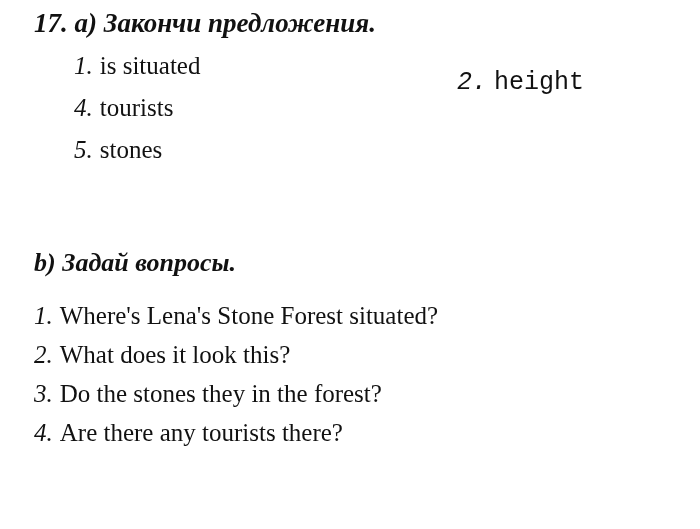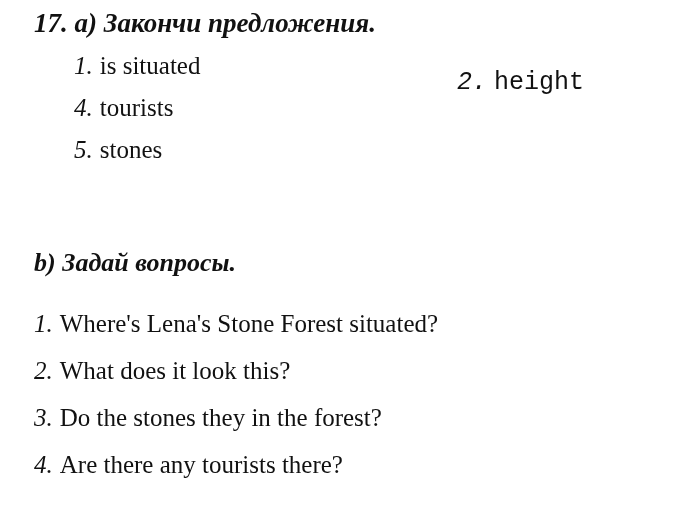--- a/index.html
+++ b/index.html
@@ -76,21 +76,20 @@
   .questions {
     position: absolute;
     left: 34px;
     top: 302px;
     width: 640px;
   }
   .row-q {
     position: relative;
     height: 39px;
     white-space: nowrap;
-    margin-top: 8px;
   }
   .q-num {
     font-style: italic;
     font-size: 25px;
   }
   .q-text {
     font-size: 25px;
   }
   .sp {
     display: inline-block;

